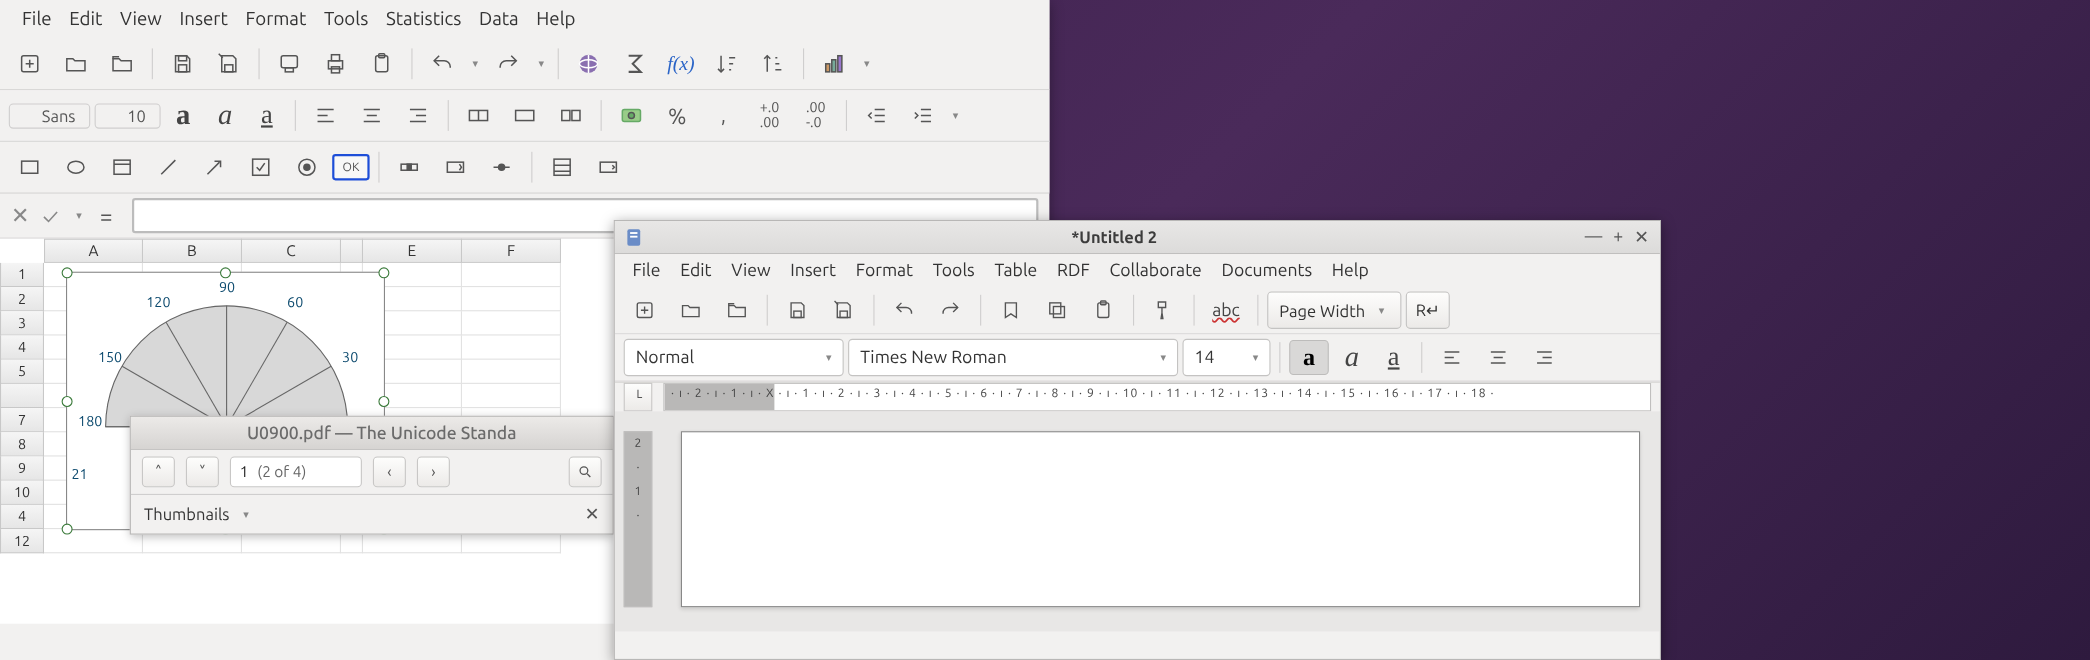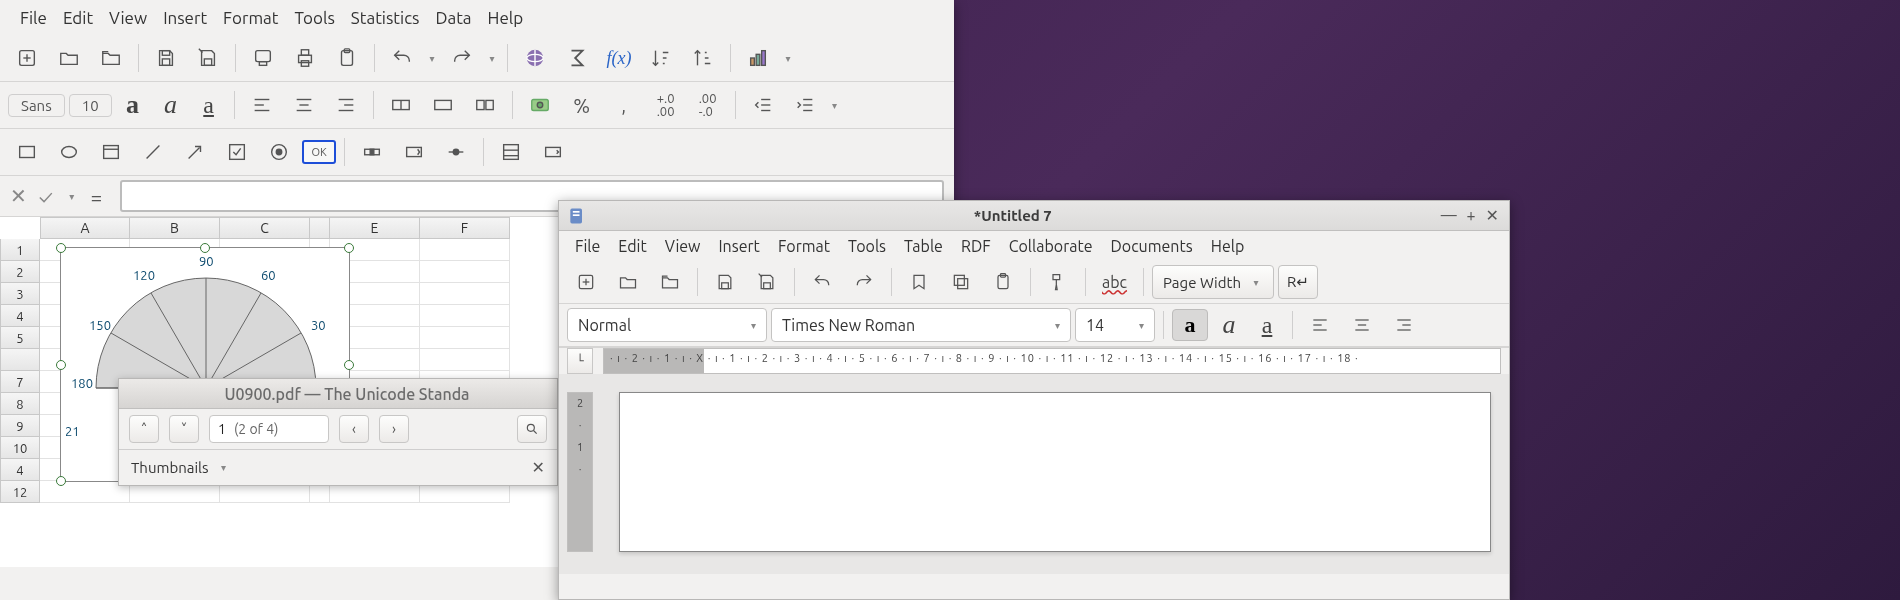--- a/index.html
+++ b/index.html
@@ -19,21 +19,21 @@
   .tbtn { width: 38px; height: 38px; display: flex; align-items: center; justify-content: center; border-radius: 4px; color: #555; }
   .tbtn svg { width: 22px; height: 22px; stroke: #555; fill: none; stroke-width: 1.5; }
   .tbtn.filled svg { fill: #555; stroke: none; }
   .sep { width: 1px; height: 28px; background: #cfcece; margin: 0 4px; }
   .caret { width: 14px; font-size: 10px; color: #888; display:flex; align-items:center; justify-content:center; }
 
   
   #sheet-win { left: 0; top: 0; width: 954px; height: 600px; }
   #sheet-win .menubar { padding: 6px 14px; }
   .font-box { display:flex; align-items:center; border:1px solid #cfcece; border-radius:4px; padding:2px 8px; font-size:15px; color:#555; background:#fff0; }
-  .font-box .v { padding: 0 4px; }
+  .font-box .v { padding: 0 4px; margin-left: 17px; }
   .bold-a { font-family: serif; font-size:26px; font-weight:700; color:#444; width:34px; text-align:center; }
   .italic-a { font-family: serif; font-size:26px; font-style:italic; color:#444; width:34px; text-align:center; }
   .under-a { font-family: serif; font-size:24px; text-decoration:underline; color:#444; width:34px; text-align:center; }
 
   .cell-ref-row { display:flex; align-items:center; gap:12px; padding:4px 10px; border-top:1px solid #d6d5d4; border-bottom:1px solid #d6d5d4; }
   .cell-ref-input { width:180px; height:32px; border:2px solid #bcbcbc; border-radius:3px; background:#fff; display:flex; align-items:center; padding:0 10px; font-size:16px; color:#333; justify-content:space-between; }
   .formula-input { flex:1; height:32px; border:2px solid #bcbcbc; border-radius:3px; background:#fff; margin-left:6px; }
 
   .grid-area { position:relative; background:#fff; height: 350px; }
   .col-headers { display:flex; margin-left: 40px; }
@@ -559,21 +559,21 @@
 
 <div id="writer-win" class="window">
   <div class="titlebar">
     <span class="title-icon">
       <svg viewBox="0 0 24 24" width="20" height="20">
           <rect x="4" y="3" width="14" height="18" fill="#6a8cc7" rx="2"></rect>
           <rect x="7" y="6" width="8" height="2" fill="#fff"></rect>
           <rect x="7" y="10" width="8" height="2" fill="#fff"></rect>
         </svg>
     </span>
-    <span class="title-text">*Untitled 7</span>
+    <span class="title-text">*Untitled 2</span>
     <div class="win-controls">
       <span>—</span>
       <span>+</span>
       <span>✕</span>
     </div>
   </div>
 
   <div class="menubar">
     <span>File</span>
     <span>Edit</span>

